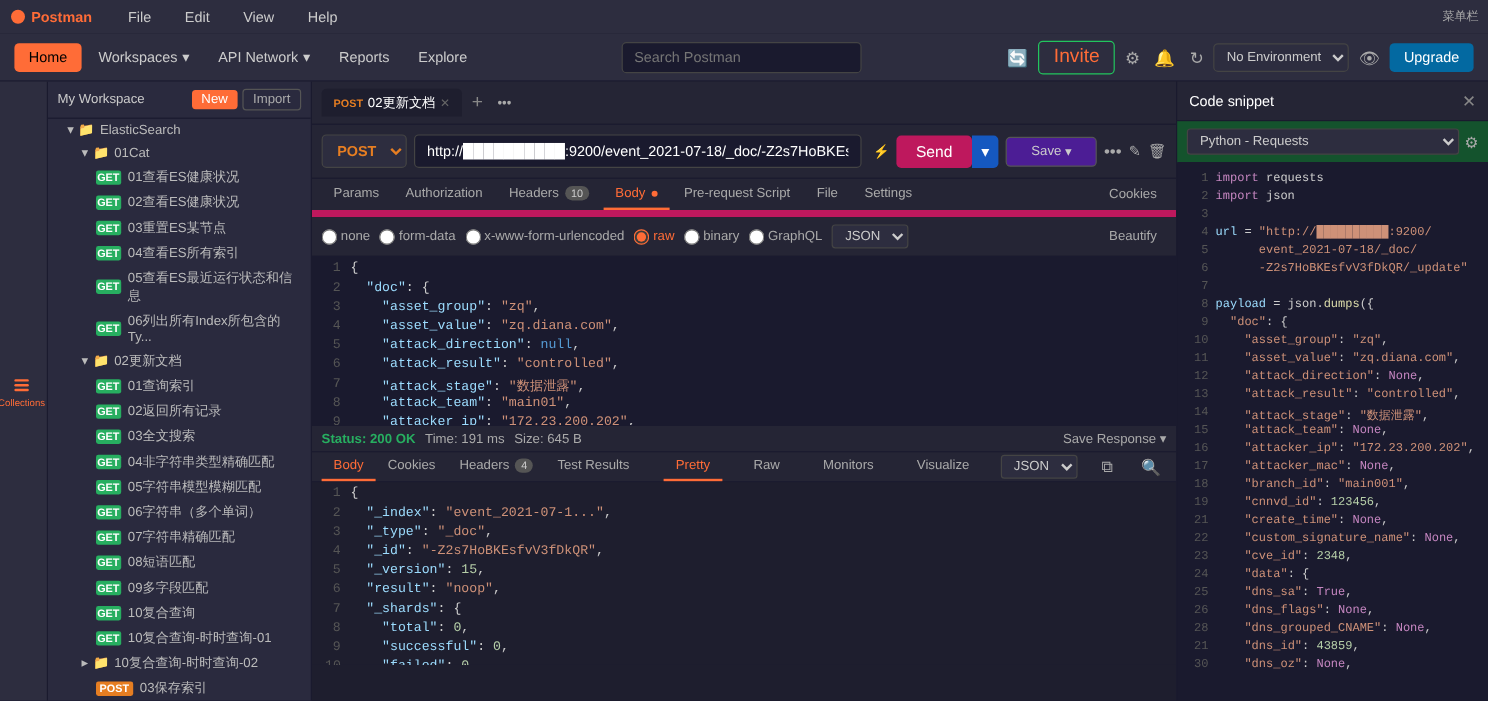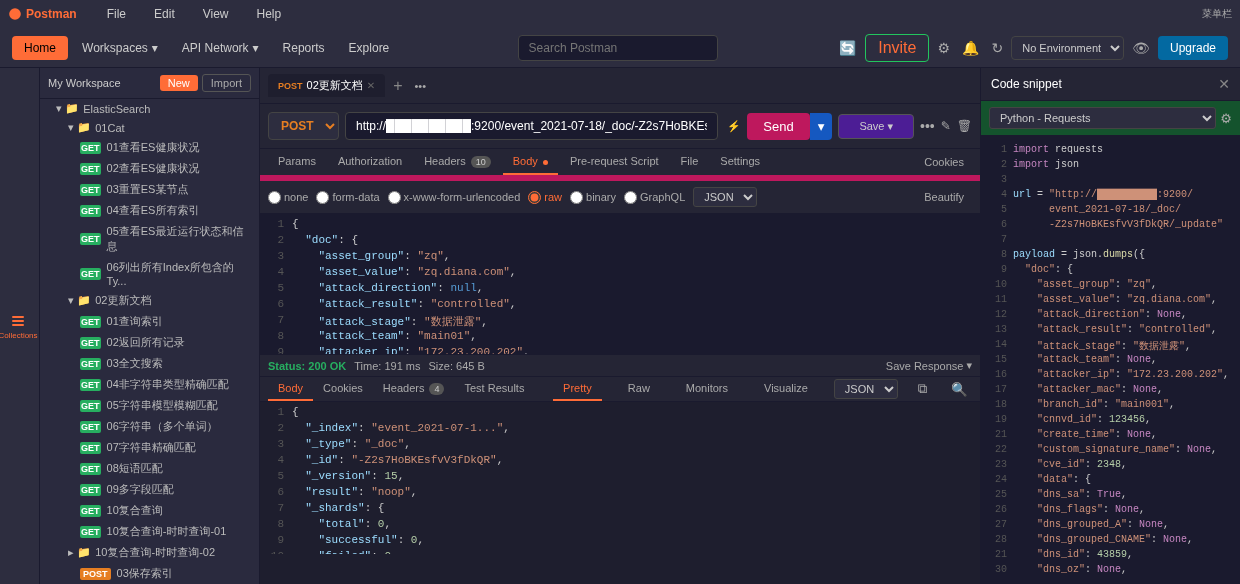--- a/index.html
+++ b/index.html
@@ -628,24 +628,20 @@
         </div>
       <div class="snip-line">
           <span class="snip-lnum">25</span>
           <span class="snip-code">    <span class="py-str">"dns_sa"</span>: <span class="py-import">True</span>,</span>
         </div>
       <div class="snip-line">
           <span class="snip-lnum">26</span>
           <span class="snip-code">    <span class="py-str">"dns_flags"</span>: <span class="py-import">None</span>,</span>
         </div>
       <div class="snip-line">
-          <span class="snip-lnum">27</span>
-          <span class="snip-code">    <span class="py-str">"dns_grouped_A"</span>: <span class="py-import">None</span>,</span>
-        </div>
-      <div class="snip-line">
           <span class="snip-lnum">28</span>
           <span class="snip-code">    <span class="py-str">"dns_grouped_CNAME"</span>: <span class="py-import">None</span>,</span>
         </div>
       <div class="snip-line">
           <span class="snip-lnum">21</span>
           <span class="snip-code">    <span class="py-str">"dns_id"</span>: <span class="line-num-val">43859</span>,</span>
         </div>
       <div class="snip-line">
           <span class="snip-lnum">30</span>
           <span class="snip-code">    <span class="py-str">"dns_oz"</span>: <span class="py-import">None</span>,</span>

